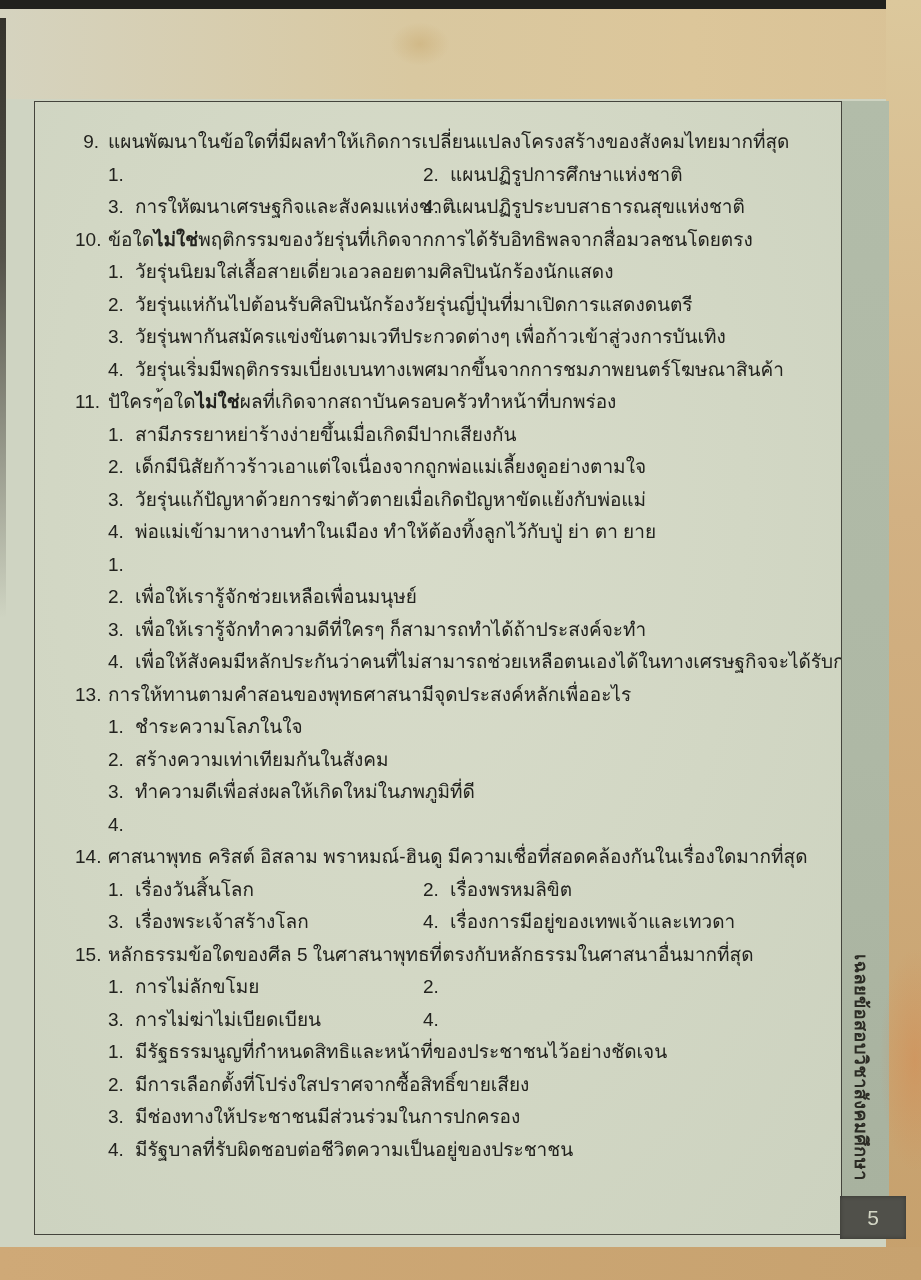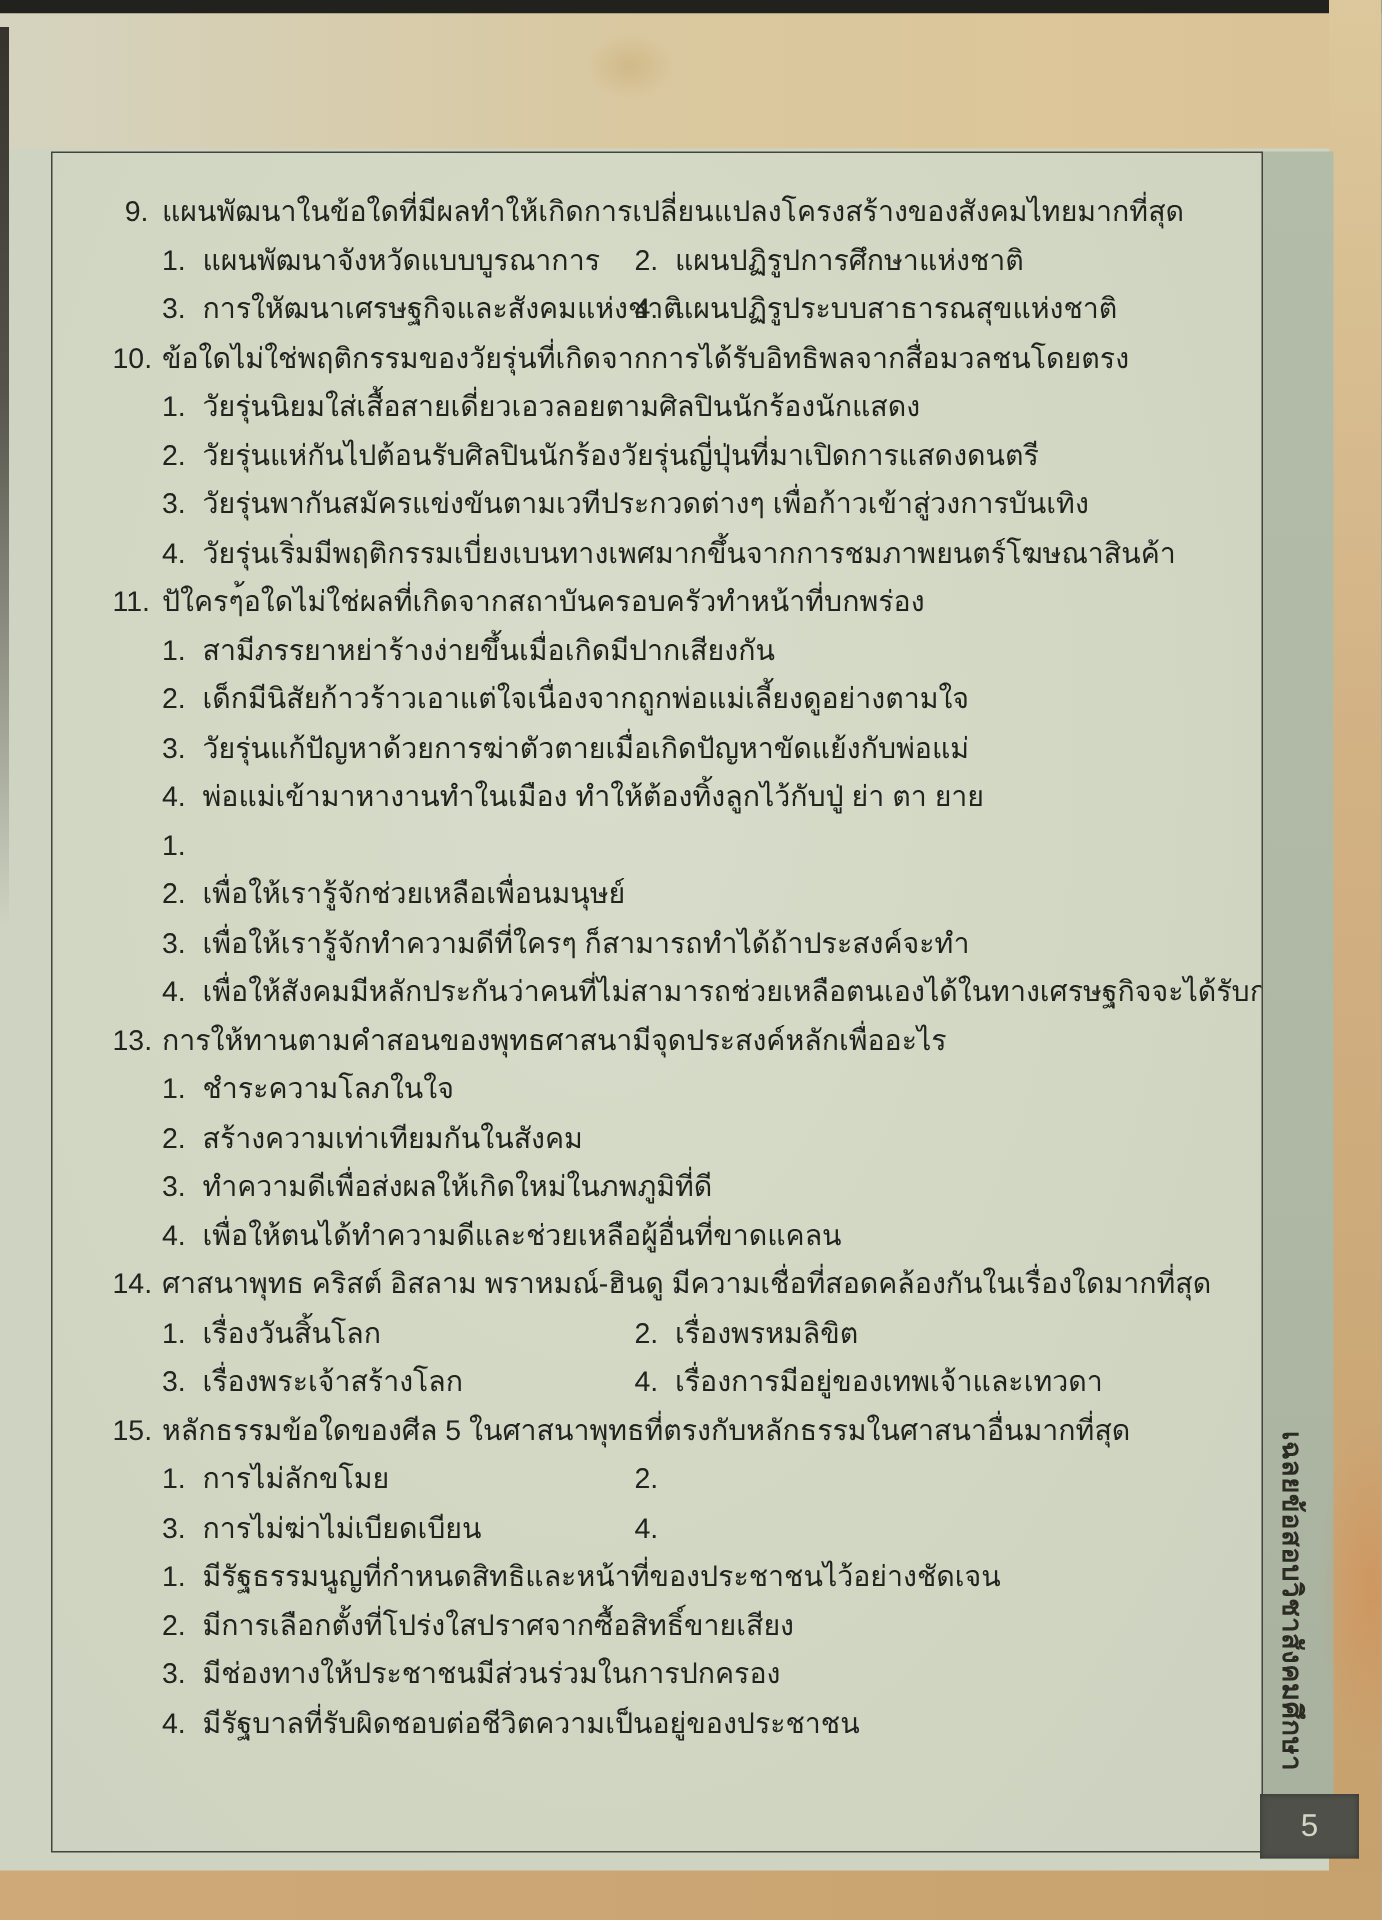--- a/index.html
+++ b/index.html
@@ -35,21 +35,21 @@
         background:radial-gradient(rgba(214,130,70,.40), rgba(214,130,70,0) 72%); }
   .s6 { left:608px; top:228px; width:34px; height:28px;
         background:radial-gradient(rgba(190,150,70,.22), rgba(190,150,70,0) 70%); }
   
   .frame { position:absolute; left:34px; top:101px; width:806px; height:1132px;
     border:1px solid #44443c; overflow:hidden;
     background:radial-gradient(ellipse at 45% 35%, #d8dcca 0%, #d2d7c4 55%, #ccd2bf 100%); }
   .content { position:absolute; left:0; top:0; width:100%; padding:24px 14px 0 40px; box-sizing:border-box; }
   .qrow { display:flex; font-size:19px; line-height:32.5px; white-space:nowrap; }
   .qnum { flex:none; width:24px; text-align:right; margin-right:9px; }
-  .qtext .b { font-weight:400; }
+  .qtext .b { font-weight:700; }
   .choices { padding-left:33px; }
   .choices.two-col { display:grid; grid-template-columns:315px 1fr; }
   .choice { display:flex; font-size:19px; line-height:32.5px; white-space:nowrap; }
   .cnum { flex:none; width:18px; margin-right:9px; }
   
   .tab-strip { position:absolute; left:843px; top:952px; width:44px; height:240px; }
   .tab-strip .vtext { position:absolute; left:33px; top:2px; transform:rotate(90deg);
     transform-origin:0 0; white-space:nowrap; font-size:18px; letter-spacing:.5px;
     color:#2b2b24; font-weight:700; }
   .page-box { position:absolute; left:840px; top:1196px; width:66px; height:43px;
@@ -78,21 +78,20 @@
     <div class="content">
 
       <div>
         <div class="qrow">
           <span class="qnum">9.</span>
           <span class="qtext"><span>แผนพัฒนาในข้อใดที่มีผลทำให้เกิดการเปลี่ยนแปลงโครงสร้างของสังคมไทยมากที่สุด</span><span class="b"></span><span></span></span>
         </div>
         <div class="choices two-col">
           <div class="choice">
               <span class="cnum">1.</span>
-              <span>แผนพัฒนาจังหวัดแบบบูรณาการ</span>
             </div>
           <div class="choice">
               <span class="cnum">2.</span>
               <span>แผนปฏิรูปการศึกษาแห่งชาติ</span>
             </div>
           <div class="choice">
               <span class="cnum">3.</span>
               <span>การใหัฒนาเศรษฐกิจและสังคมแห่งชาติ</span>
             </div>
           <div class="choice">
@@ -185,21 +184,20 @@
           <div class="choice">
               <span class="cnum">2.</span>
               <span>สร้างความเท่าเทียมกันในสังคม</span>
             </div>
           <div class="choice">
               <span class="cnum">3.</span>
               <span>ทำความดีเพื่อส่งผลให้เกิดใหม่ในภพภูมิที่ดี</span>
             </div>
           <div class="choice">
               <span class="cnum">4.</span>
-              <span>เพื่อให้ตนได้ทำความดีและช่วยเหลือผู้อื่นที่ขาดแคลน</span>
             </div>
         </div>
       </div>
 
       <div>
         <div class="qrow">
           <span class="qnum">14.</span>
           <span class="qtext"><span>ศาสนาพุทธ คริสต์ อิสลาม พราหมณ์-ฮินดู มีความเชื่อที่สอดคล้องกันในเรื่องใดมากที่สุด</span><span class="b"></span><span></span></span>
         </div>
         <div class="choices two-col">

